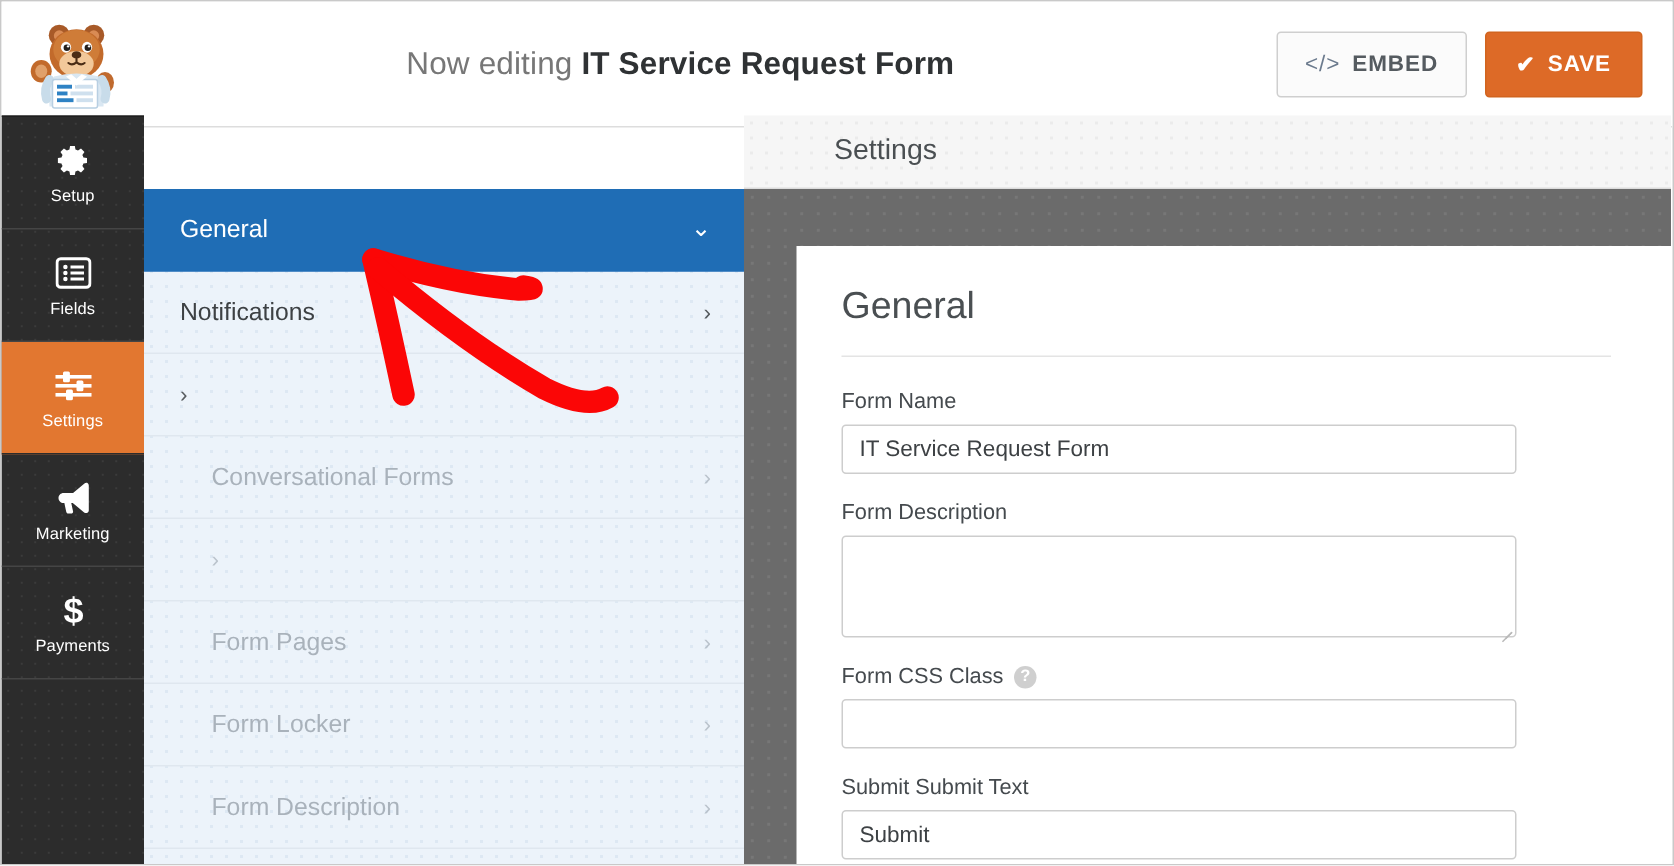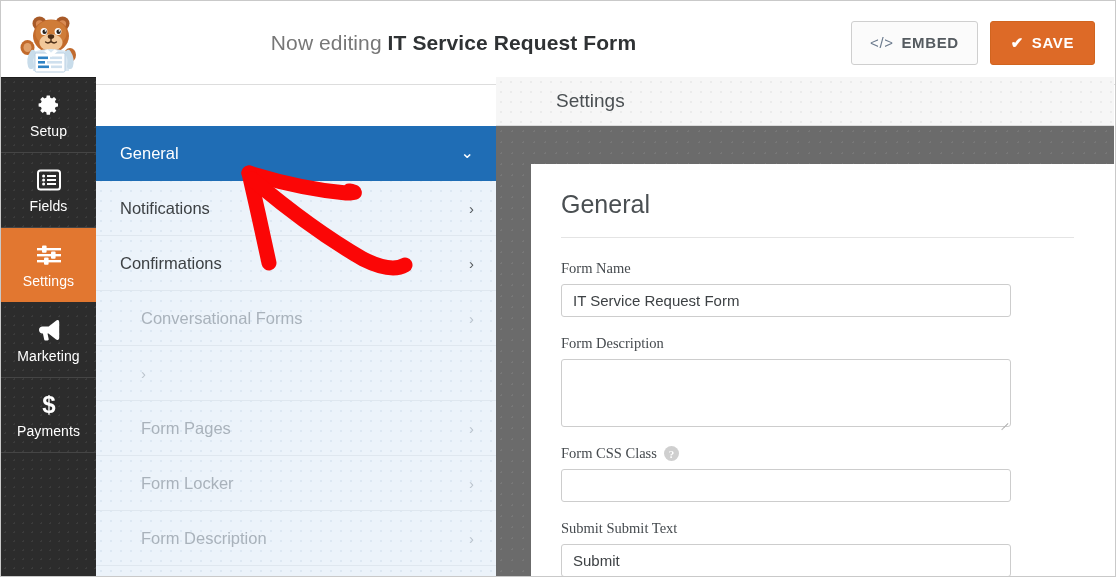--- a/index.html
+++ b/index.html
@@ -84,21 +84,21 @@
   .rail-item {
     height: 75px;
     border-bottom: 1px solid #454545;
     display: flex; flex-direction: column;
     align-items: center; justify-content: center;
     gap: 5px;
     color: #ffffff;
     cursor: pointer;
   }
   .rail-item.active { background: #e27730; border-bottom-color:#2c2c2c; }
-  .rail-label { font-size: 14px; letter-spacing: .1px; }
+  .rail-label { font-size: 11px; letter-spacing: .1px; }
   .rail-icon { height: 26px; display:flex; align-items:center; justify-content:center; }
   .rail-icon svg { display:block; }
   .rail-filler { border: none; }
 
   
   .settings-list {
     position: absolute; left: 95px; top: 125px;
     width: 400px; bottom: 0;
     background: #ecf3fa;
     background-image: radial-gradient(#dde8f3 1px, transparent 1px);
@@ -156,21 +156,20 @@
     font-size: 25px; color: #4a4f52; font-weight: normal;
     padding-bottom: 18px;
     border-bottom: 1px solid #e4e4e4;
     margin-bottom: 22px;
   }
   .field { margin-bottom: 18px; }
   .field-label {
     display: flex; align-items: center; gap: 7px;
     font-size: 14.5px; color: #454a4e;
     margin-bottom: 7px;
-    font-family: Liberation Serif, serif;
   }
   .help-icon {
     width: 15px; height: 15px; border-radius: 50%;
     background: #cfcfcf; color: #ffffff;
     font-size: 11px; font-weight: bold;
     display: inline-flex; align-items: center; justify-content: center;
     cursor: pointer;
   }
   .txt-input {
     width: 450px; height: 33px;
@@ -346,21 +345,20 @@
       <span class="slist-label">General</span>
       <span class="chev">⌄</span>
     </div>
 
     <div class="slist-item">
       <span class="slist-label">Notifications</span>
       <span class="chev">›</span>
     </div>
 
     <div class="slist-item">
-      <span class="slist-label">Confirmations</span>
       <span class="chev">›</span>
     </div>
 
     <div class="slist-item disabled">
       <span class="slist-label">Conversational Forms</span>
       <span class="chev">›</span>
     </div>
 
     <div class="slist-item disabled">
       <span class="chev">›</span>

